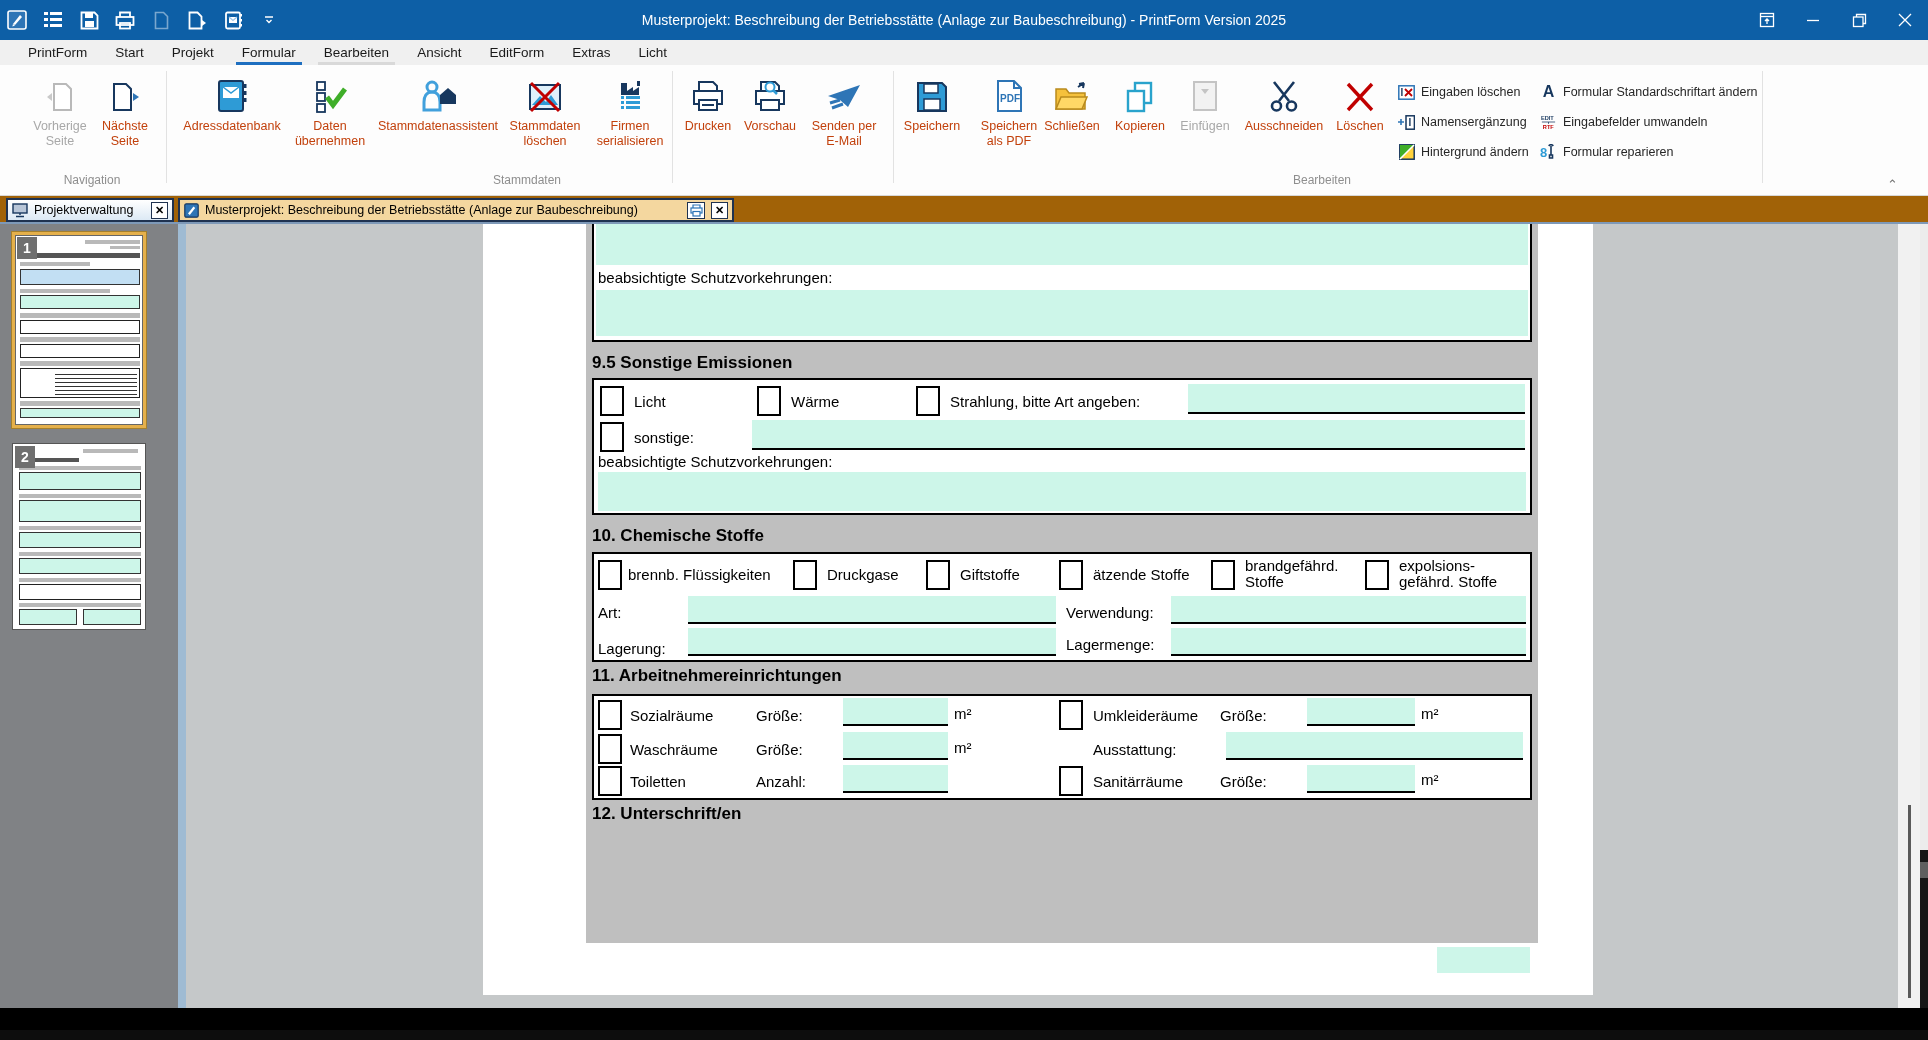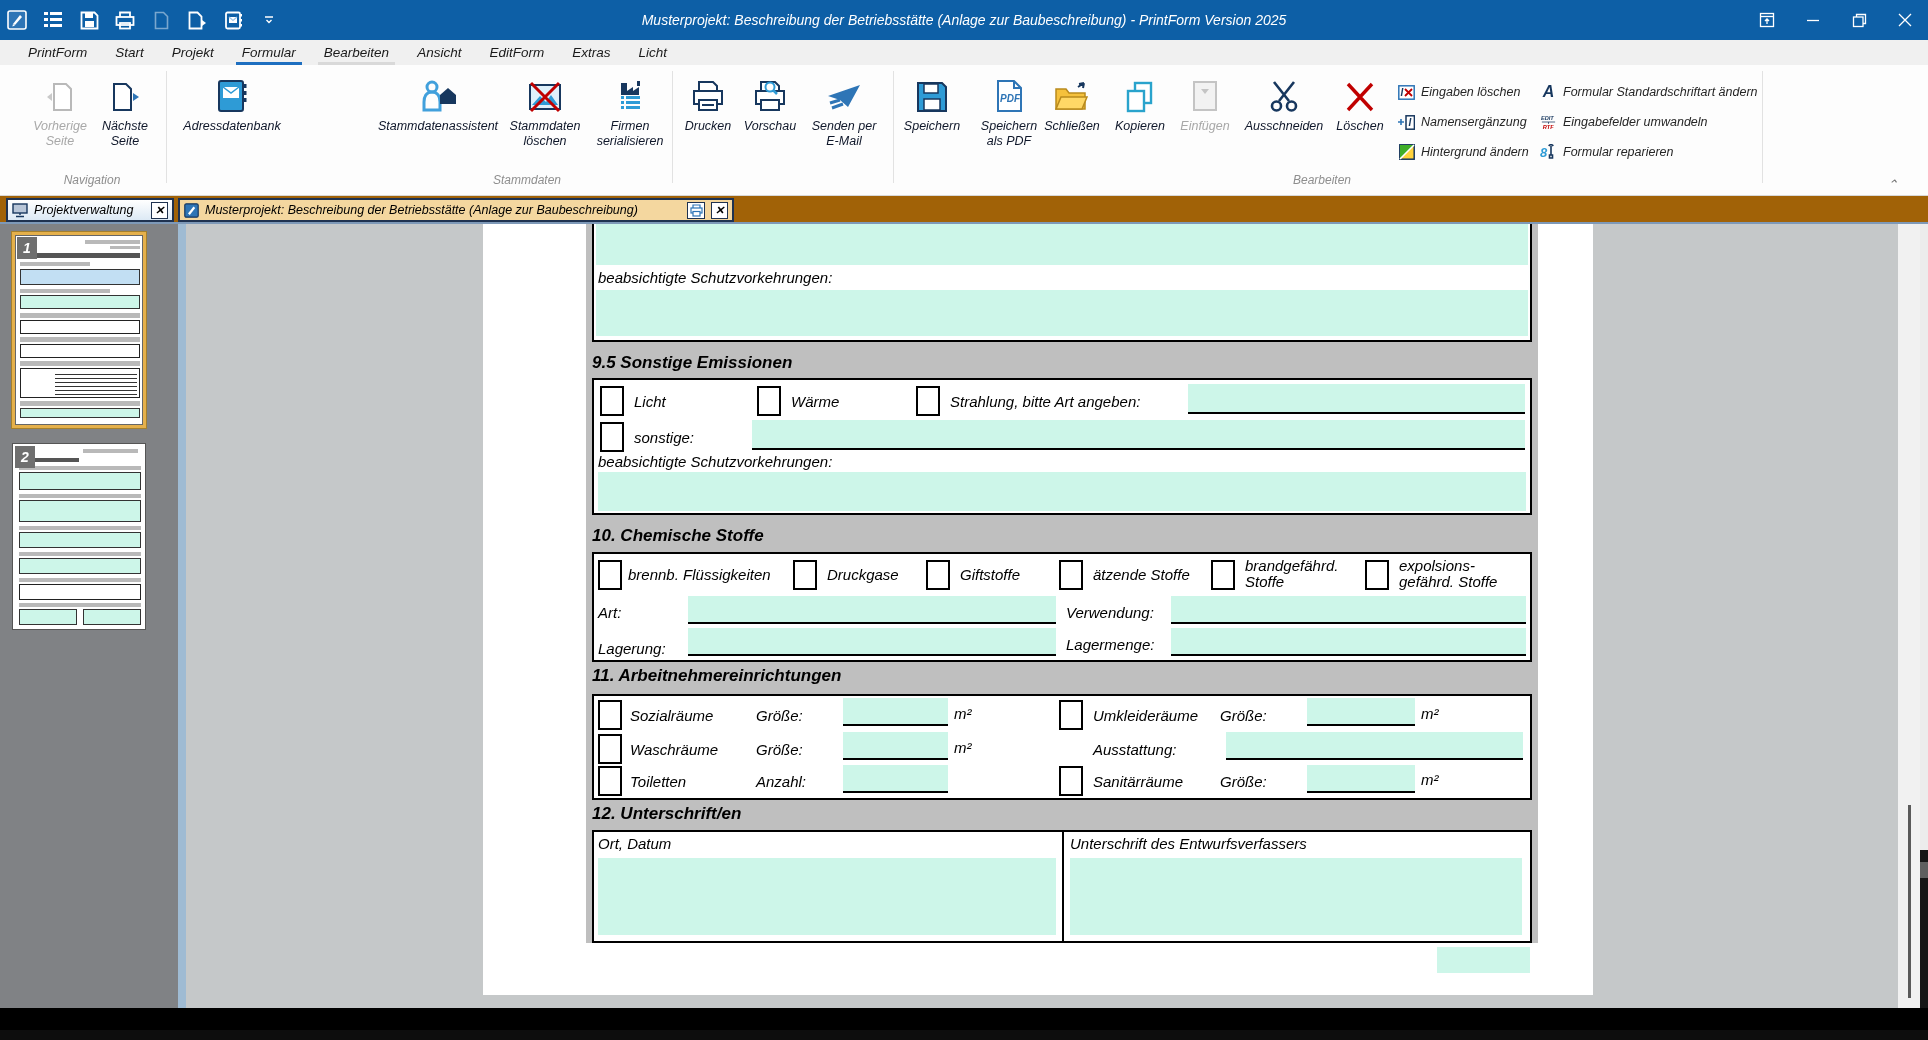--- a/index.html
+++ b/index.html
@@ -1,37 +1,37 @@
 <!DOCTYPE html>
 <html><head>
 <meta charset="utf-8">
 <style>
   * { margin:0; padding:0; box-sizing:border-box; }
   html,body { width:1928px; height:1040px; overflow:hidden; background:#000; }
   body { font-family:"Liberation Sans", sans-serif; }
-  .window { position:absolute; left:0; top:0; width:1928px; height:808px; background:#f0f0f0;font-style:italic; }
+  .window { position:absolute; left:0; top:0; width:1928px; height:808px; background:#f0f0f0; }
 
   
   .titlebar { position:absolute; left:0; top:0; width:1928px; height:40px; background:#0d5fa6; }
   .tb-icons { position:absolute; left:6px; top:0; height:40px; display:flex; align-items:center; gap:14px; }
   .tb-ic { width:22px; height:22px; display:flex; align-items:center; justify-content:center; }
   .tb-title { position:absolute; left:0; right:0; top:0; height:40px; display:flex; align-items:center; justify-content:center; color:#fff; font-size:14px; }
   .winbtns { position:absolute; right:0; top:0; height:40px; display:flex; }
   .winbtn { width:46px; height:40px; display:flex; align-items:center; justify-content:center; color:#fff; }
 
   
   .menubar { position:absolute; left:0; top:40px; width:1928px; height:25px; background:#f0f0f0; display:flex; align-items:stretch; padding-left:14px; }
   .menu-item { padding:0 14px; display:flex; align-items:center; font-size:13.5px; color:#1a1a1a; position:relative; cursor:default; }
   .menu-item.active::after { content:""; position:absolute; left:8px; right:8px; bottom:0; height:3px; background:#1e6fc0; }
   .menu-item.hovered::after { content:""; position:absolute; left:8px; right:8px; bottom:0; height:3px; background:#d9d9d9; }
 
   
   .ribbon { position:absolute; left:0; top:65px; width:1928px; height:131px; background:#fdfdfd; border-bottom:1px solid #d8d8d8; }
   .rsep { position:absolute; top:6px; height:112px; width:1px; background:#e2e2e2; }
-  .rbtn { position:absolute; top:8px; height:96px; text-align:center; font-size:12.5px; color:#0f172a; line-height:15px; cursor:default; }
+  .rbtn { position:absolute; top:8px; height:96px; text-align:center; font-size:12.5px; color:#c2410c; line-height:15px; cursor:default; }
   .rbtn .ric { height:40px; display:flex; align-items:flex-end; justify-content:center; margin-bottom:6px; }
   .rbtn.disabled { color:#a8a8a8; }
   .rgrp { position:absolute; top:108px; font-size:12px; color:#8e8e8e; text-align:center; }
   .sbtn { position:absolute; height:22px; display:flex; align-items:center; gap:6px; font-size:12.5px; color:#262626; white-space:nowrap; }
   .sbtn .sic { width:17px; height:17px; display:flex; align-items:center; justify-content:center; flex:none; }
   .ribbon-collapse { position:absolute; right:30px; top:112px; color:#777; font-size:13px; }
 
   
   .tabbar { position:absolute; left:0; top:196px; width:1928px; height:28px; background:#a16207; border-bottom:2px solid #7e99b8; }
   .dtab { position:absolute; top:2px; height:24px; border:2px solid #1f3250; display:flex; align-items:center; gap:6px; padding:0 4px; font-size:12.5px; color:#000; cursor:default; }
@@ -218,20 +218,31 @@
         <svg width="32" height="34" viewBox="0 0 32 34">
             <rect x="3" y="2" width="24" height="30" rx="2" fill="#2e9bd6" stroke="#17375e" stroke-width="2"></rect>
             <rect x="7" y="8" width="16" height="11" fill="#fff"></rect>
             <path d="M7 8 l8 6 8 -6" fill="none" stroke="#2e9bd6" stroke-width="1.5"></path>
             <rect x="27.5" y="5" width="3" height="4" fill="#17375e"></rect>
             <rect x="27.5" y="12" width="3" height="4" fill="#17375e"></rect>
             <rect x="27.5" y="19" width="3" height="4" fill="#17375e"></rect>
           </svg>
       </div>
       <span>Adressdatenbank</span>
+    </div>
+    <div class="rbtn" style="left:285px;width:90px">
+      <div class="ric">
+        <svg width="34" height="34" viewBox="0 0 34 34">
+            <rect x="4" y="3" width="8" height="8" fill="#fff" stroke="#17375e" stroke-width="1.8"></rect>
+            <rect x="4" y="14" width="8" height="8" fill="#fff" stroke="#17375e" stroke-width="1.8"></rect>
+            <rect x="4" y="25" width="8" height="8" fill="#fff" stroke="#17375e" stroke-width="1.8"></rect>
+            <path d="M14 18 l6 8 12 -16" fill="none" stroke="#3fae29" stroke-width="5"></path>
+          </svg>
+      </div>
+      <span>Daten übernehmen</span>
     </div>
     <div class="rbtn" style="left:373px;width:130px">
       <div class="ric">
         <svg width="36" height="34" viewBox="0 0 36 34">
             <circle cx="12" cy="8" r="5" fill="none" stroke="#41a0dc" stroke-width="3"></circle>
             <path d="M12 13 c-6 0 -8 5 -8 10 v8 h16 v-8 c0 -5 -2 -10 -8 -10 Z" fill="none" stroke="#41a0dc" stroke-width="3"></path>
             <path d="M20 16 l8 -7 8 7 v9 h-16 Z" fill="#17375e"></path>
           </svg>
       </div>
       <span>Stammdatenassistent</span>
@@ -570,27 +581,20 @@
         <div class="flabel" style="left:162px;top:77px">Anzahl:</div>
         <div class="minput" style="left:249px;top:69px;width:105px;height:28px"></div>
         <div class="cb" style="left:465px;top:70px"></div>
         <div class="flabel" style="left:499px;top:77px">Sanitärräume</div>
         <div class="flabel" style="left:626px;top:77px">Größe:</div>
         <div class="minput" style="left:713px;top:69px;width:108px;height:28px"></div>
         <div class="flabel" style="left:827px;top:75px">m²</div>
       </div>
 
       <div class="shead" style="top:580px">12. Unterschrift/en</div>
-      <div class="fbox" style="top:606px;height:113px">
-        <div style="position:absolute;left:468px;top:0;width:2px;height:109px;background:#000"></div>
-        <div class="flabel" style="left:4px;top:3px">Ort, Datum</div>
-        <div class="marea" style="left:4px;top:26px;width:458px;height:77px"></div>
-        <div class="flabel" style="left:476px;top:3px">Unterschrift des Entwurfsverfassers</div>
-        <div class="marea" style="left:476px;top:26px;width:452px;height:77px"></div>
-      </div>
 
       <div class="marea" style="left:954px;top:723px;width:93px;height:26px"></div>
     </div>
 
     <div class="vtrack">
       <div class="vthumb" style="top:581px;height:193px"></div>
     </div>
     <div class="edgecol-top"></div>
     <div class="edgecol-bot"></div>
     <div class="edgeblock"></div>

